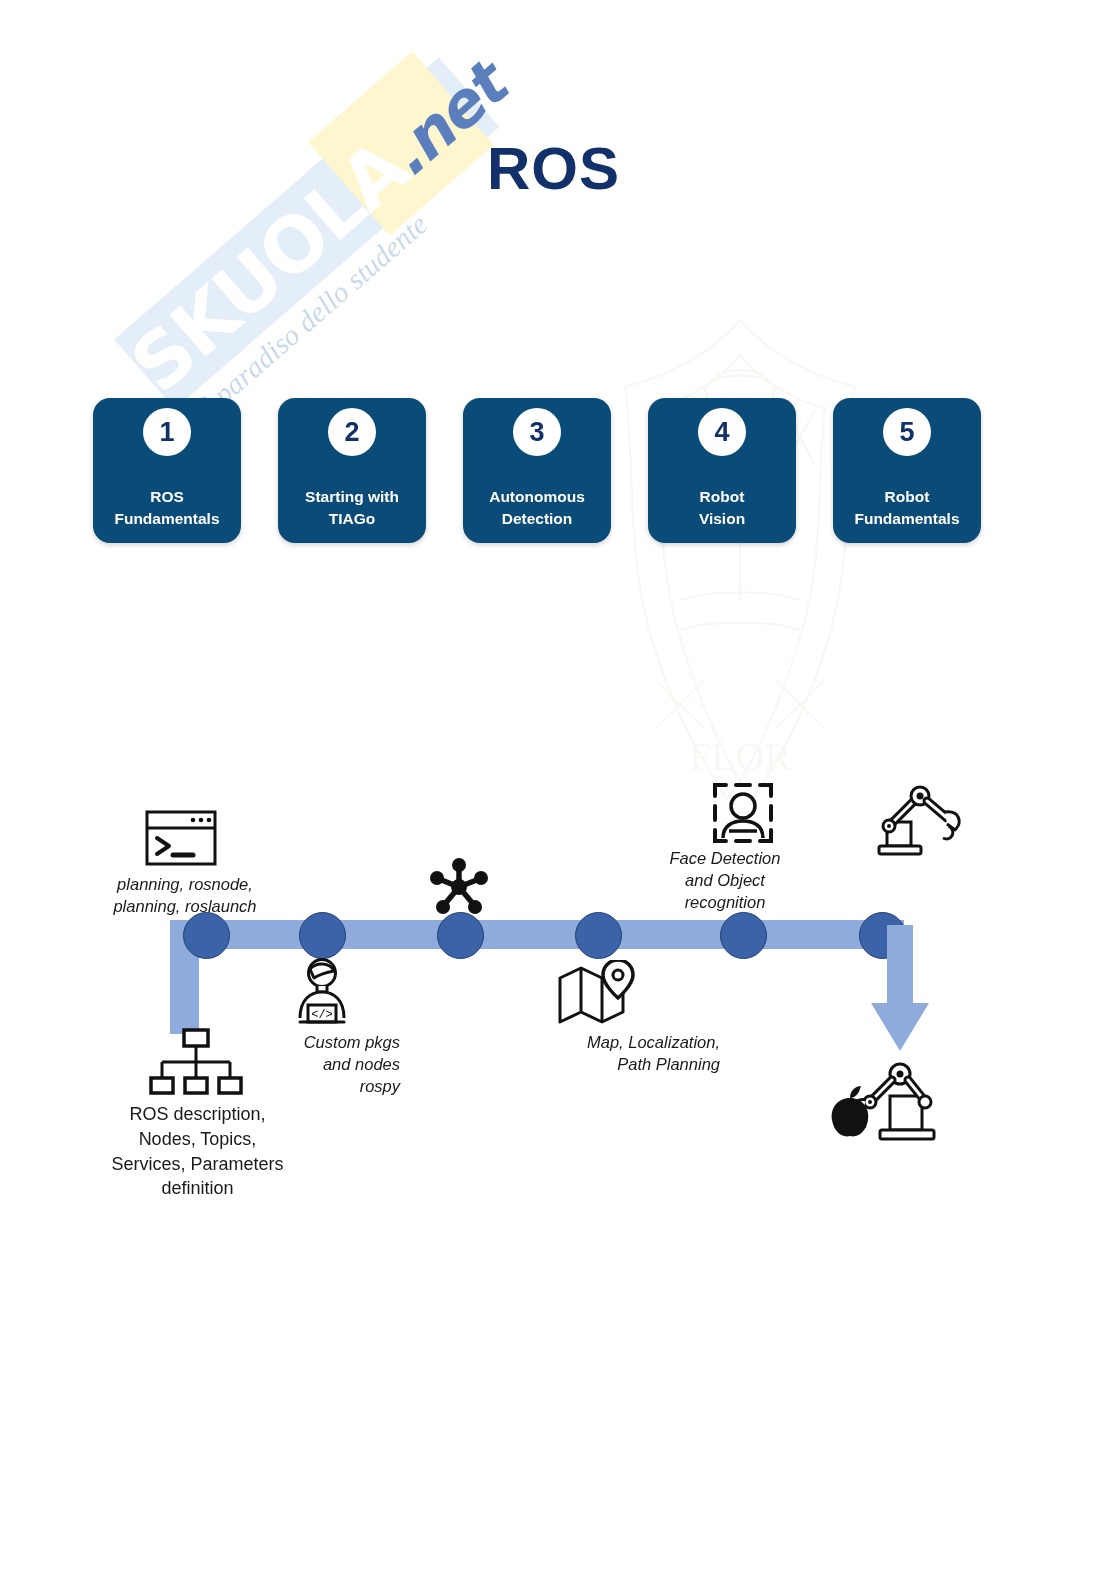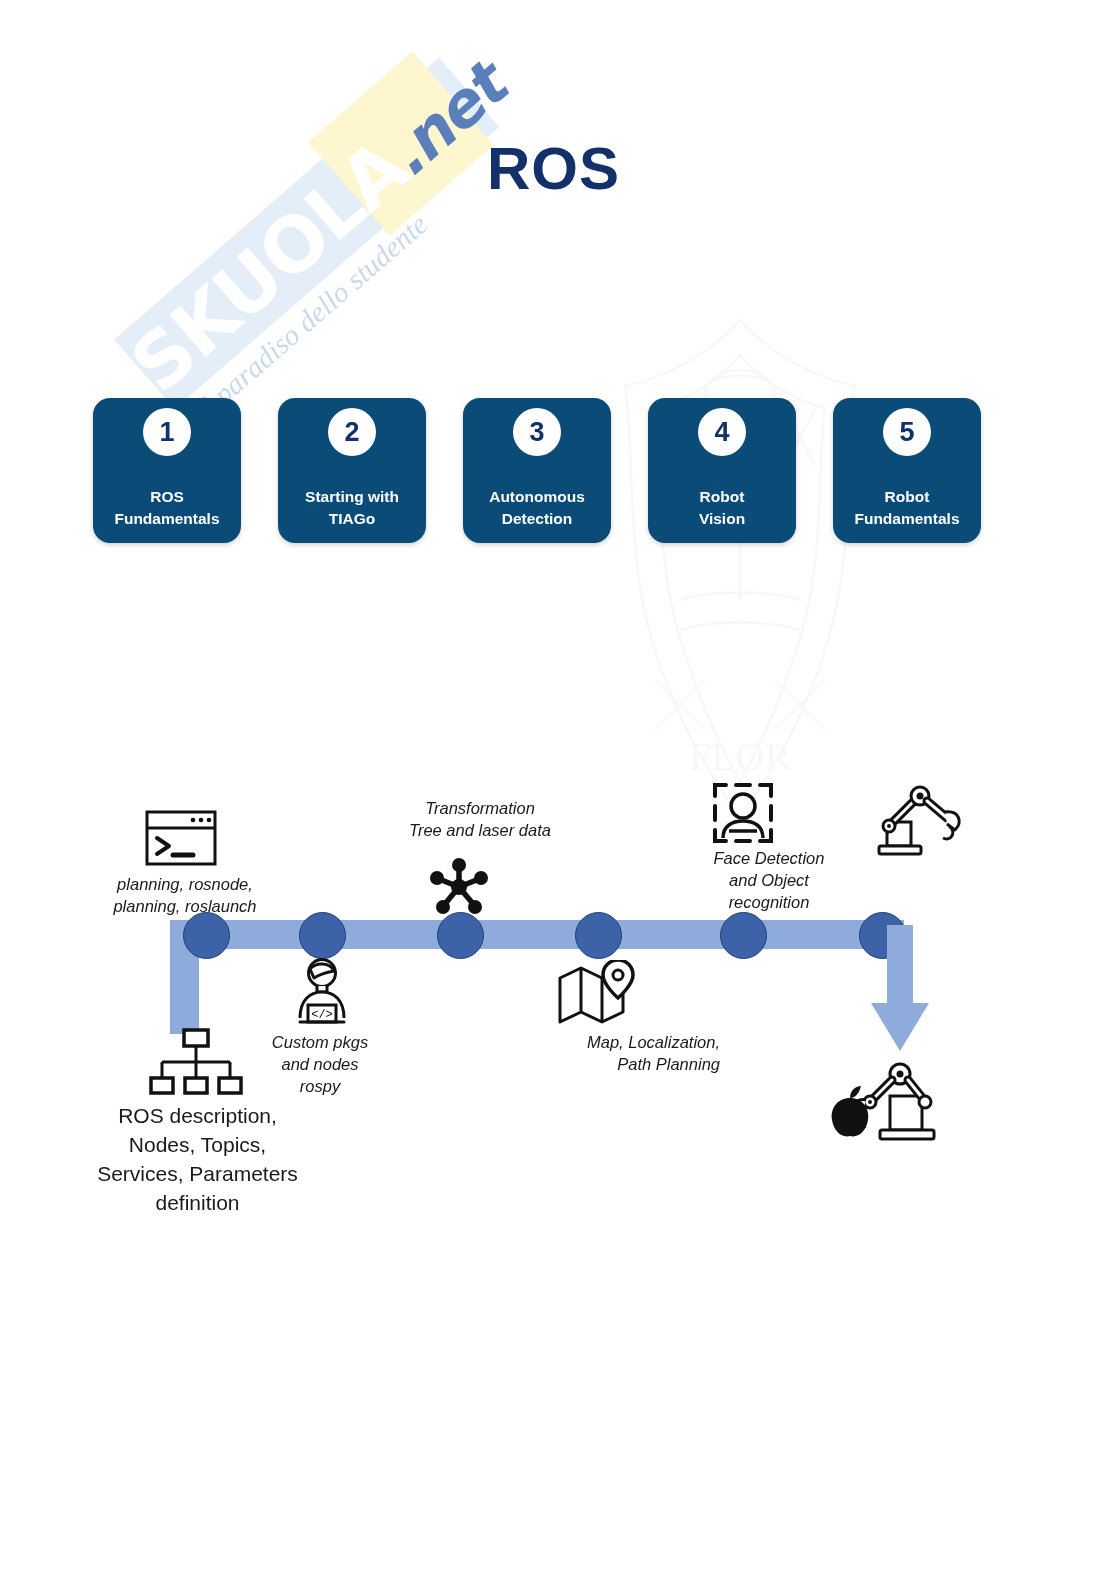--- a/index.html
+++ b/index.html
@@ -223,48 +223,44 @@
       <line x1="48" y1="18" x2="48" y2="34" stroke="#111" stroke-width="3"></line>
       <line x1="14" y1="34" x2="82" y2="34" stroke="#111" stroke-width="3"></line>
       <line x1="14" y1="34" x2="14" y2="50" stroke="#111" stroke-width="3"></line>
       <line x1="48" y1="34" x2="48" y2="50" stroke="#111" stroke-width="3"></line>
       <line x1="82" y1="34" x2="82" y2="50" stroke="#111" stroke-width="3"></line>
       <rect x="3" y="50" width="22" height="15" fill="#fff" stroke="#111" stroke-width="3.5"></rect>
       <rect x="37" y="50" width="22" height="15" fill="#fff" stroke="#111" stroke-width="3.5"></rect>
       <rect x="71" y="50" width="22" height="15" fill="#fff" stroke="#111" stroke-width="3.5"></rect>
     </svg>
   </div>
-  <div class="tl-label upright" style="left:60px;top:342px;width:275px;font-size:21px;line-height:1.38;">
+  <div class="tl-label upright" style="left:60px;top:342px;width:275px;font-size:18px;line-height:1.38;">
     <div class="nowrap">ROS description,</div>
     <div class="nowrap">Nodes, Topics,</div>
     <div class="nowrap">Services, Parameters</div>
     <div class="nowrap">definition</div>
   </div>
 
   <div class="tl-icon" style="left:286px;top:196px;">
     <svg width="72" height="72" viewBox="0 0 72 72">
       <circle cx="36" cy="17" r="13.5" fill="#fff" stroke="#111" stroke-width="3"></circle>
       <path d="M24 13 C30 6 44 6 48 15 C42 16 34 18 28 22 Z" fill="#fff" stroke="#111" stroke-width="3" stroke-linejoin="round"></path>
       <path d="M31 30 L31 36 L41 36 L41 30" fill="#fff" stroke="#111" stroke-width="3"></path>
       <path d="M14 62 C14 44 24 36 36 36 C48 36 58 44 58 62" fill="#fff" stroke="#111" stroke-width="3"></path>
       <rect x="22" y="49" width="28" height="17" fill="#fff" stroke="#111" stroke-width="3"></rect>
       <text x="36" y="62" font-size="12" text-anchor="middle" fill="#111" font-family="Liberation Mono, monospace">&lt;/&gt;</text>
       <path d="M14 66 L58 66" stroke="#111" stroke-width="3" stroke-linecap="round"></path>
     </svg>
   </div>
-  <div class="tl-label" style="left:240px;top:272px;width:160px;">
+  <div class="tl-label" style="left:240px;top:272px;width:160px;text-align:right;">
     <div>Custom pkgs</div>
     <div>and nodes</div>
     <div>rospy</div>
   </div>
 
-  <div class="tl-label" style="left:345px;top:38px;width:270px;">
-    <div class="nowrap">Transformation</div>
-    <div class="nowrap">Tree and laser data</div>
-  </div>
   <div class="tl-icon" style="left:428px;top:96px;">
     <svg width="62" height="62" viewBox="0 0 62 62">
       <g stroke="#111" stroke-width="5.5" stroke-linecap="round">
         <line x1="31" y1="31" x2="31" y2="11"></line>
         <line x1="31" y1="31" x2="11" y2="23"></line>
         <line x1="31" y1="31" x2="51" y2="23"></line>
         <line x1="31" y1="31" x2="16" y2="49"></line>
         <line x1="31" y1="31" x2="46" y2="49"></line>
       </g>
       <g fill="#111">
@@ -302,21 +298,21 @@
         <path d="M59 50 L59 61 L48 61"></path>
         <path d="M38 61 L24 61"></path>
         <path d="M14 61 L3 61 L3 50"></path>
         <path d="M3 40 L3 26"></path>
       </g>
       <circle cx="31" cy="26" r="12" fill="#fff" stroke="#111" stroke-width="3.5"></circle>
       <path d="M11 58 C11 46 20 41 31 41 C42 41 51 46 51 58" fill="#fff" stroke="#111" stroke-width="3.5"></path>
       <line x1="17" y1="51" x2="45" y2="51" stroke="#111" stroke-width="3.5"></line>
     </svg>
   </div>
-  <div class="tl-label" style="left:684px;top:88px;width:170px;">
+  <div class="tl-label" style="left:640px;top:88px;width:170px;">
     <div>Face Detection</div>
     <div>and Object</div>
     <div>recognition</div>
   </div>
 
   <div class="tl-icon" style="left:865px;top:22px;">
     <svg width="104" height="80" viewBox="0 0 104 80">
       <path d="M22 64 L46 64 L46 40 L22 40 Z" fill="#fff" stroke="#111" stroke-width="3"></path>
       <rect x="14" y="64" width="42" height="8" rx="2" fill="#fff" stroke="#111" stroke-width="3"></rect>
       <path d="M24 44 L52 16" fill="none" stroke="#111" stroke-width="9" stroke-linecap="round"></path>

